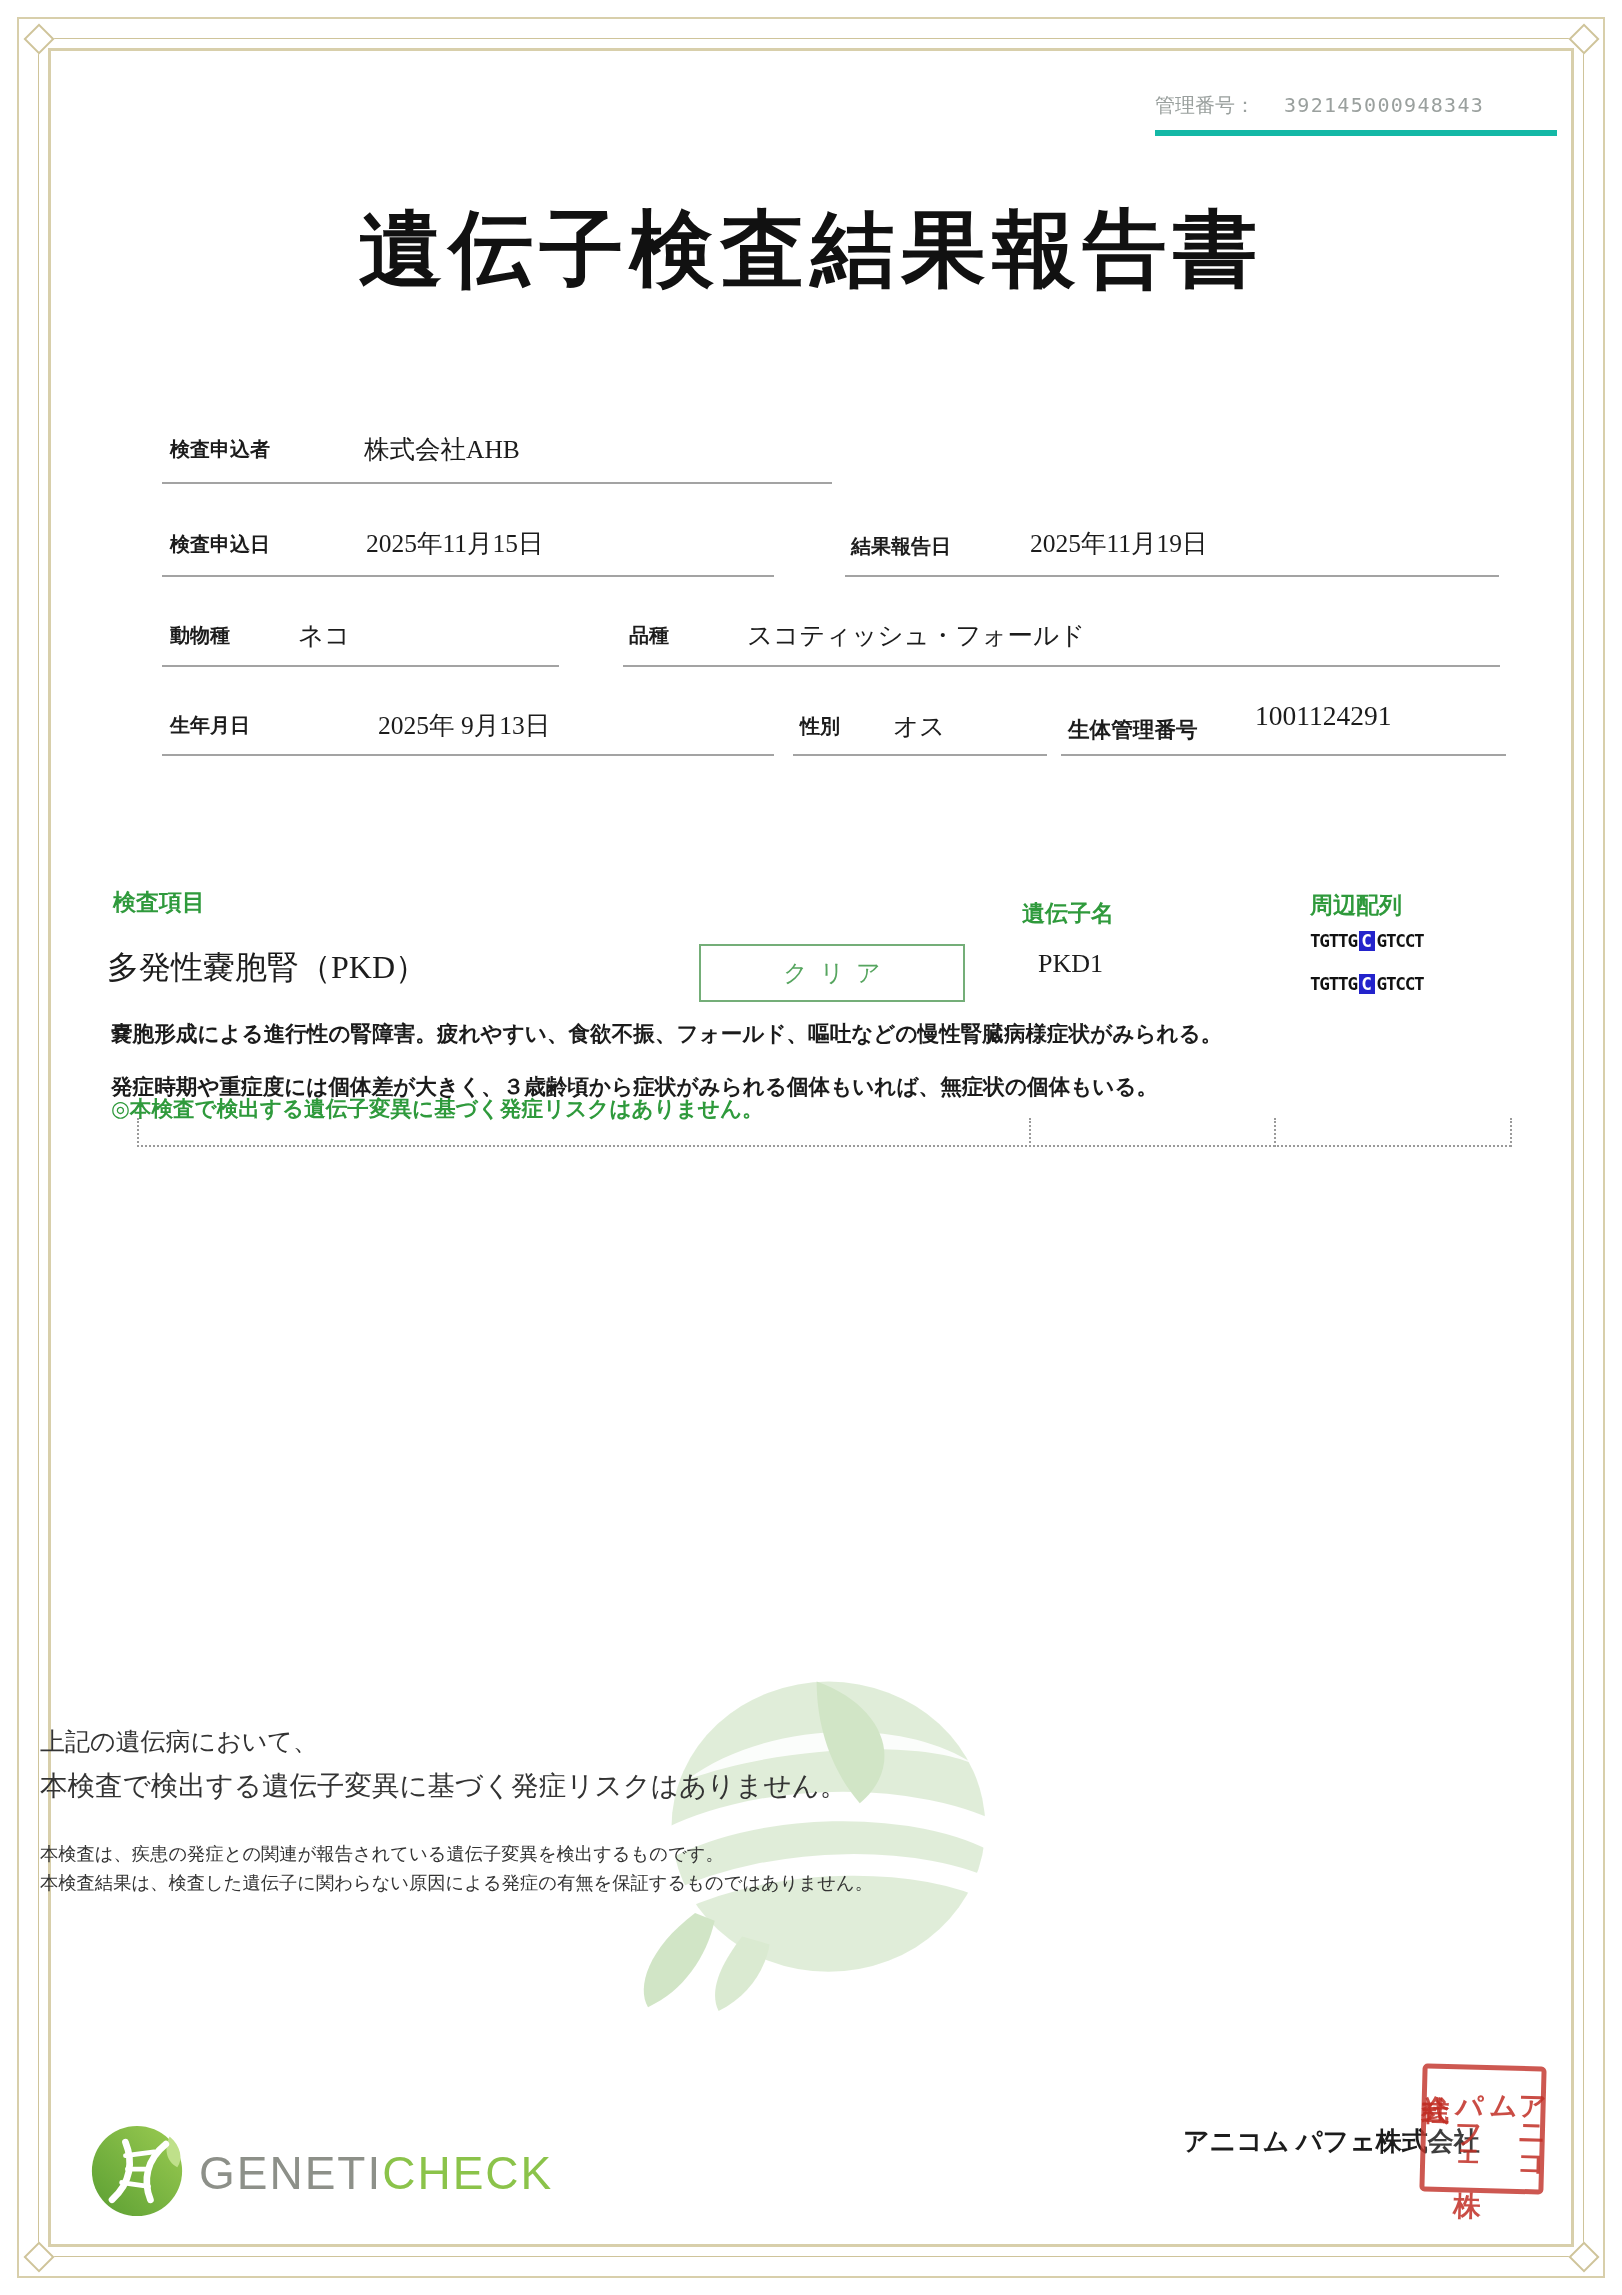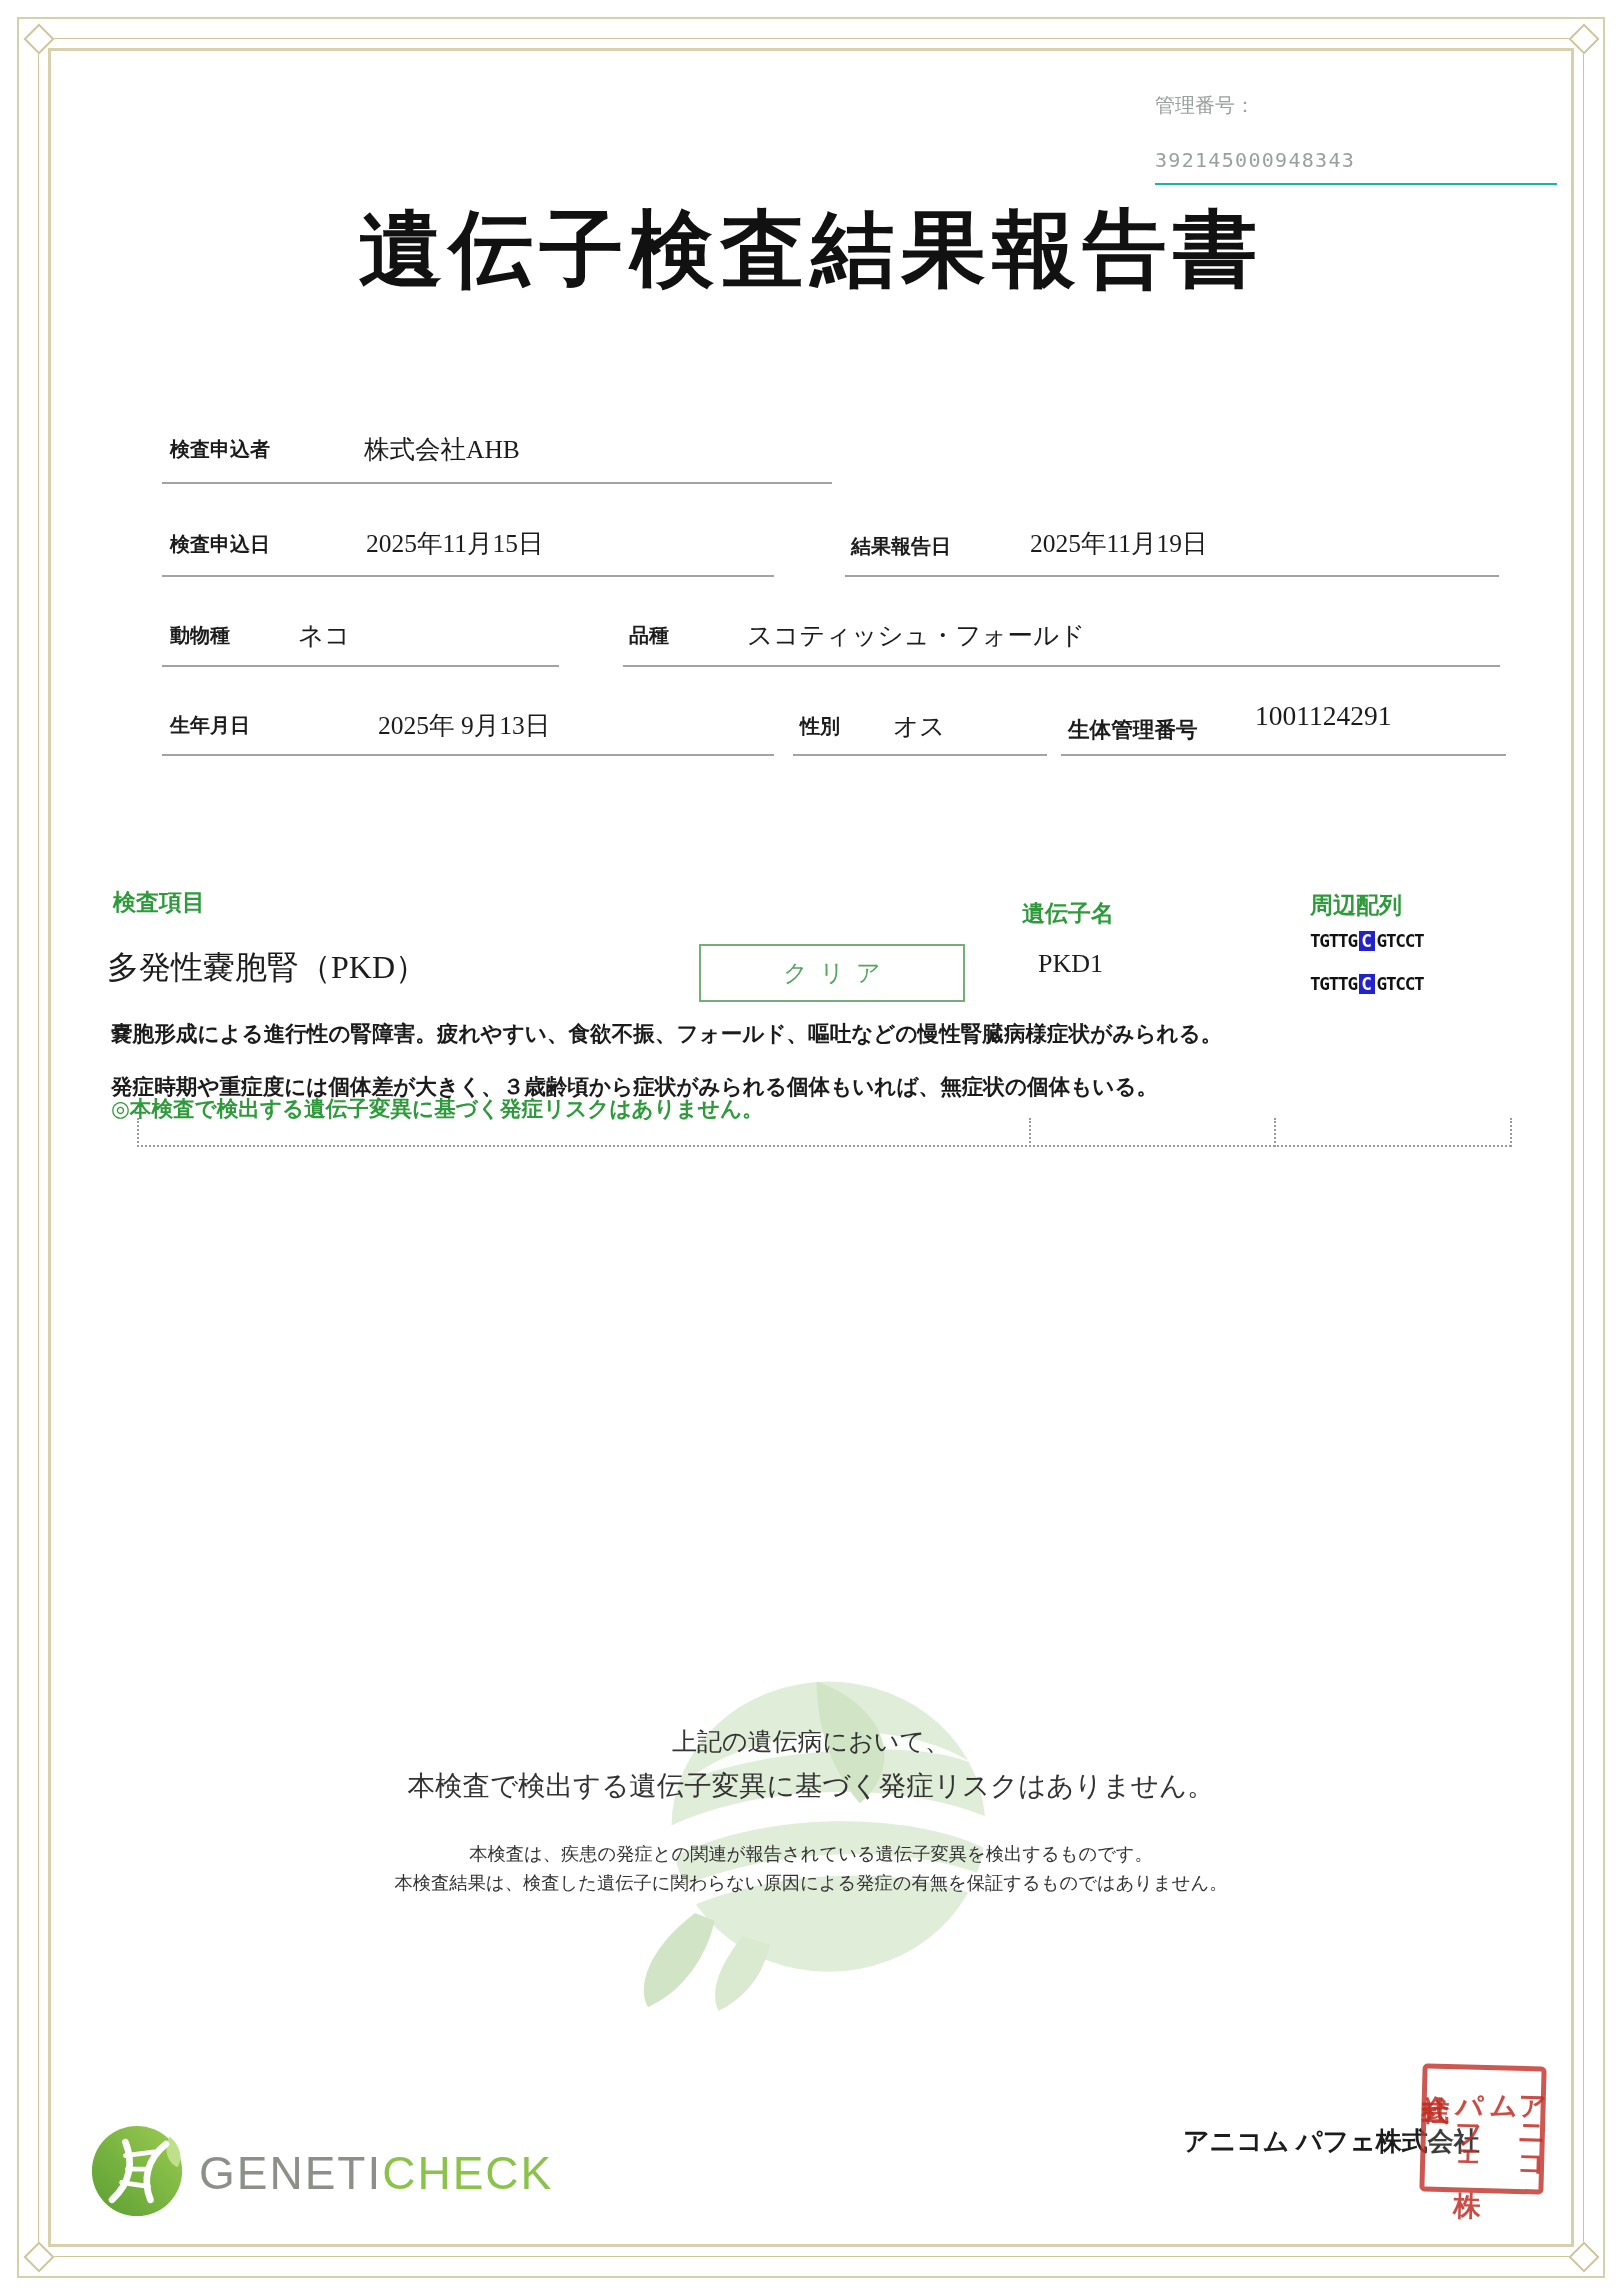--- a/index.html
+++ b/index.html
@@ -12,23 +12,23 @@
   .f-outer { position:absolute; inset:17px; border:2.6px solid #d8cfab; pointer-events:none; }
   .f-mid   { position:absolute; inset:38px; border:1.3px solid #cfc49a; pointer-events:none; }
   .f-inner { position:absolute; inset:48px; border:3.9px solid #d8cfab; pointer-events:none; }
   .corner  { position:absolute; width:22px; height:22px; border:2px solid #cfc49a; background:#fff; transform:rotate(45deg); }
   .corner.tl{ left:27.5px; top:27.5px; } .corner.tr{ right:27.5px; top:27.5px; }
   .corner.bl{ left:27.5px; bottom:27.5px; } .corner.br{ right:27.5px; bottom:27.5px; }
 
   
   .mgmt {
     position:absolute; top:92px; right:65px; width:402px;
-    border-bottom:2px solid #14b8a6; padding-bottom:10.5px;
+    border-bottom:6px solid #14b8a6; padding-bottom:10.5px;
     display:flex; gap:29px; align-items:baseline;
-    color:#9aa09e; font-size:20px;flex-direction:column;
+    color:#9aa09e; font-size:20px;
   }
   .mgmt .num { font-family:"DejaVu Sans Mono","Liberation Mono",monospace; letter-spacing:1.3px; }
   .title {
     position:absolute; top:193px; left:0; width:100%; text-align:center;
     font-size:84px; font-weight:700; letter-spacing:6.5px; color:#111;
   }
 
   
   .lbl { position:absolute; font-weight:700; font-size:20px; }
   .val { position:absolute; font-size:25.5px; }
@@ -78,22 +78,22 @@
   .desc{ position:absolute; left:111px; font-size:21.6px; font-weight:700; color:#1b1b1b; }
   #desc1{ top:1019px; } #desc2{ top:1057px;margin-top:15px; }
   #risk{ position:absolute; left:111px; top:1094px; font-size:21.6px; font-weight:700; color:#2f9a3c; }
 
   .dot-h{ position:absolute; left:137px; top:1145px; width:1374px; height:0; border-top:2px dotted #9a9a9a; }
   .dot-v{ position:absolute; width:0; height:29px; top:1118px; border-left:2px dotted #9a9a9a; }
   #dv1{ left:137px; } #dv2{ left:1029px; } #dv3{ left:1274px; } #dv4{ left:1510px; }
 
   
   #watermark{ position:absolute; left:628px; top:1662px; width:393px; height:353px; opacity:.5; z-index:0; }
-  .sum{ position:absolute; left:0; width:100%; text-align:center; z-index:2;
-        font-family:Liberation Mono, monospace; color:#333; }
+  .sum{ position:absolute; left:0; width:100%; z-index:2;
+        font-family:Liberation Mono, monospace; color:#333;padding-left:40px; }
   #sum1{ top:1725px; font-size:25px; }
   #sum2{ top:1768px; font-size:27.5px; }
   #note1{ top:1841px; font-size:18.3px; }
   #note2{ top:1870px; font-size:18.3px; }
 
   
   #logo-mark{ position:absolute; left:89px; top:2123px; width:96px; height:96px; }
   #logo-text{
     position:absolute; left:199px; top:2146px;
     font-family:"Liberation Sans","DejaVu Sans",sans-serif;

